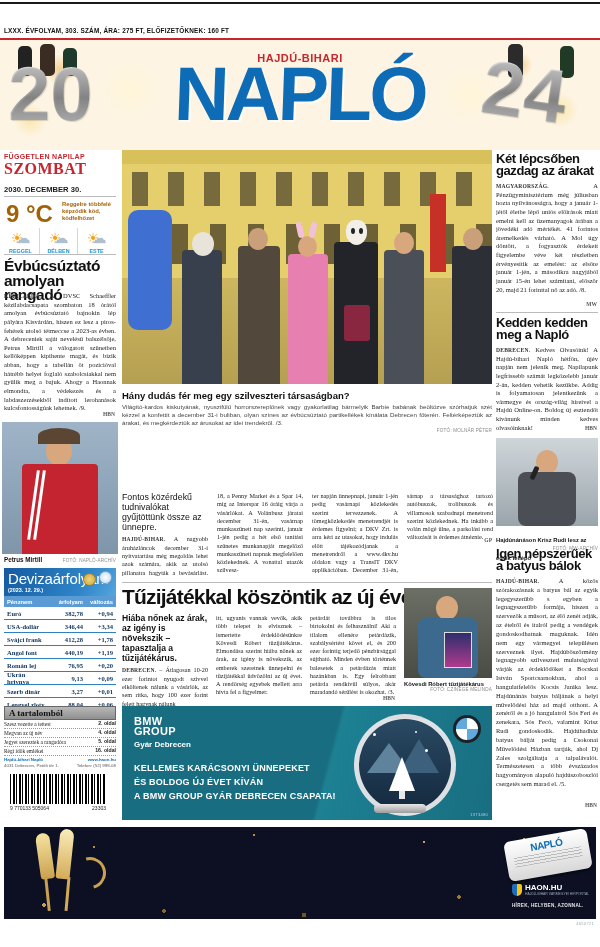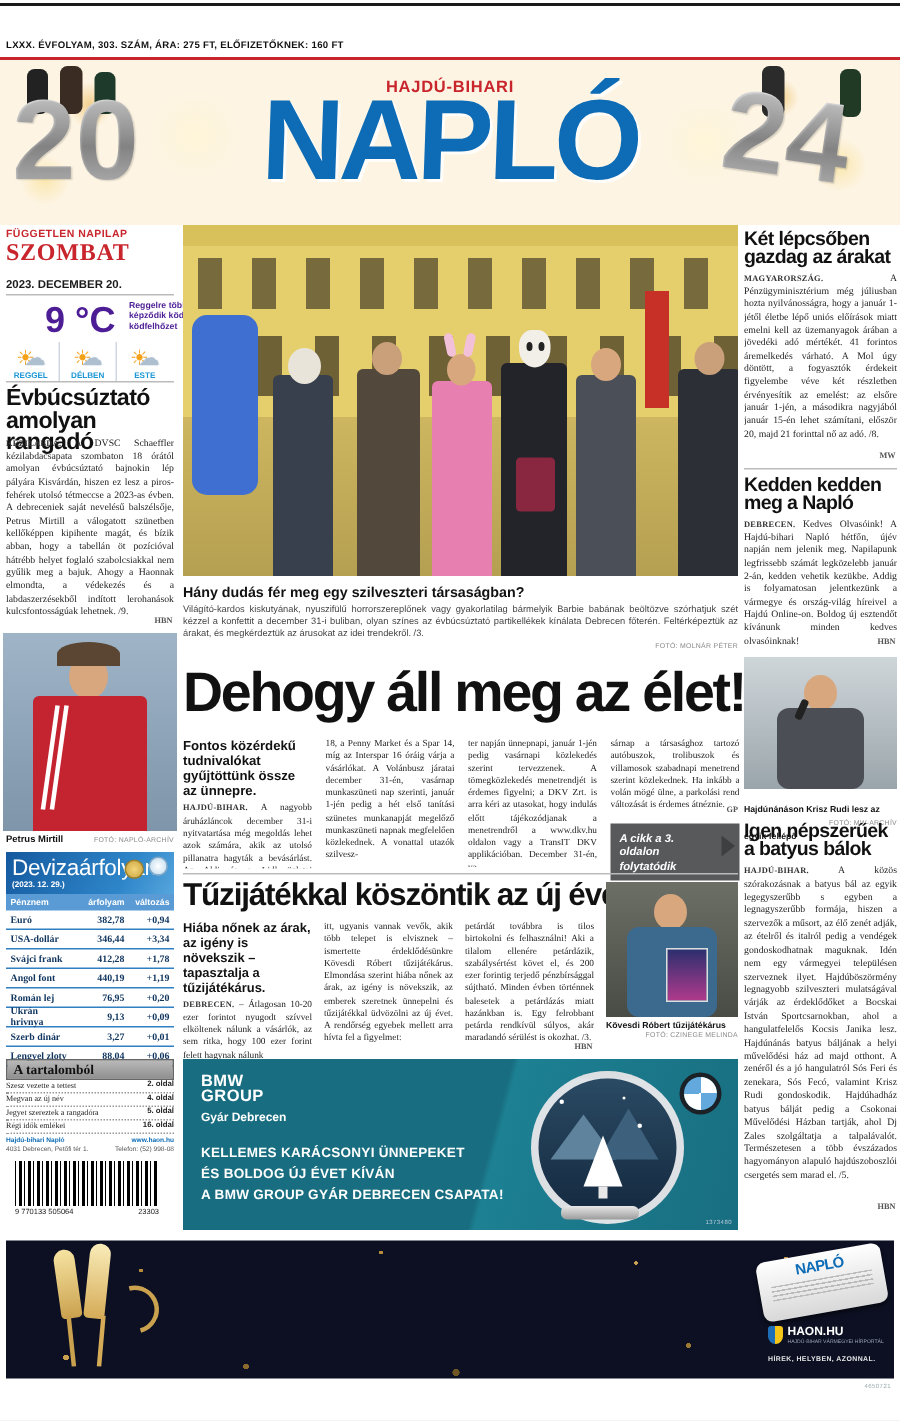--- a/index.html
+++ b/index.html
@@ -3,21 +3,21 @@
 <meta charset="utf-8">
 <style>
   html,body{margin:0;padding:0;background:#e9e9e9;}
   .page{position:relative;width:600px;height:947px;background:#fff;overflow:hidden;
         font-family:"Liberation Sans",sans-serif;color:#1a1a1a;}
   .abs{position:absolute;}
   .serif{font-family:"Liberation Serif",serif;}
   .just{text-align:justify;}
   .red{color:#c8252c;}
   .blue{color:#0d6cb5;}
-  .wblue{color:#4c1d95;margin-left:24px;}
+  .wblue{color:#a16207;}
   .body-txt{font-size:6.5px;line-height:1.33;color:#222;overflow:hidden;}
   .kicker{font-weight:bold;font-size:5.6px;letter-spacing:.2px;color:#333;}
   .sig{position:absolute;right:1px;bottom:0;font-weight:bold;font-size:5.5px;color:#555;}
   .h-art{font-family:"Liberation Sans",sans-serif;font-weight:900;letter-spacing:-.4px;color:#111;line-height:.95;}
   .credit{font-size:4.6px;color:#8a8a8a;letter-spacing:.2px;}
   .capbold{font-weight:bold;font-size:6.3px;color:#111;}
   .rule{background:#1a1a1a;}
   .hr{background:#bbb;height:1px;}
   
   .fxhead{background:linear-gradient(120deg,#15599f,#2e86c9 70%,#57a6dd);color:#fff;}
@@ -93,21 +93,21 @@
     <div class="abs" style="left:560px;top:6px;width:14px;height:32px;background:#203a25;border-radius:5px;"></div>
     <div class="abs balloon" style="left:482px;top:14px;font-size:76px;line-height:1;transform:rotate(8deg);font-family:'Liberation Sans',sans-serif;">24</div>
 
     <div class="abs red" style="left:0;top:12px;width:600px;text-align:center;font-weight:bold;font-size:11px;letter-spacing:.5px;">HAJDÚ-BIHARI</div>
     <div class="abs" style="left:0;top:16px;width:600px;text-align:center;font-weight:900;font-size:76px;line-height:1;
          color:#0d6cb5;letter-spacing:-3px;transform:skewX(-2deg);text-shadow:2px 2px 0 rgba(255,255,255,.8);">NAPLÓ</div>
   </div>
 
   <div class="abs red" style="left:4px;top:153px;font-size:7px;font-weight:bold;letter-spacing:.3px;">FÜGGETLEN NAPILAP</div>
   <div class="abs red serif" style="left:4px;top:160px;font-size:16px;font-weight:bold;letter-spacing:.5px;">SZOMBAT</div>
-  <div class="abs" style="left:4px;top:185px;font-size:7.6px;font-weight:bold;">2023. DECEMBER 20.</div>
+  <div class="abs" style="left:4px;top:185px;font-size:7.6px;font-weight:bold;">2030. DECEMBER 30.</div>
   <div class="abs hr" style="left:4px;top:196px;width:112px;"></div>
 
   <div class="abs wblue" style="left:6px;top:200px;font-size:24px;font-weight:bold;">9 °C</div>
   <div class="abs wblue" style="left:62px;top:201px;width:54px;font-size:5.8px;font-weight:bold;line-height:1.25;">Reggelre többfelé képződik köd, ködfelhőzet</div>
   <div class="abs" style="left:2px;top:228px;width:116px;display:flex;">
     <div class="wcell" style="border-right:1px solid #cfd8e0;">
       <div class="wicon"><span class="sun">☀</span><span class="cloud">☁</span></div>
       <div class="wlab">REGGEL</div>
     </div>
     <div class="wcell" style="border-right:1px solid #cfd8e0;">
@@ -259,36 +259,32 @@
     <div class="figure" style="left:330px;top:96px;width:42px;height:138px;background:#2c3036;"></div>
     <div class="head" style="left:341px;top:78px;width:20px;height:22px;background:#caa07a;"></div>
   </div>
 
   <div class="abs" style="left:122px;top:390px;width:370px;">
     <div style="font-weight:bold;font-size:9.5px;color:#111;">Hány dudás fér meg egy szilveszteri társaságban?</div>
     <div class="just" style="font-size:6.2px;color:#444;line-height:1.3;margin-top:2px;">Világító-kardos kiskutyának, nyuszifülű horrorszereplőnek vagy gyakorlatilag bármelyik Barbie babának beöltözve szórhatjuk szét kézzel a konfettit a december 31-i buliban, olyan színes az évbúcsúztató partikellékek kínálata Debrecen főterén. Feltérképeztük az árakat, és megkérdeztük az árusokat az idei trendekről. /3.</div>
     <div class="credit" style="position:absolute;right:0;bottom:-6px;">FOTÓ: MOLNÁR PÉTER</div>
   </div>
 
-  <div class="abs h-art" style="left:122px;top:444px;width:372px;font-size:37px;letter-spacing:-1.5px;white-space:nowrap;">Dehogy áll meg az élet!</div>
 
   <div class="abs" style="left:122px;top:492px;width:86px;height:86px;">
-    <div style="font-weight:bold;font-size:8.8px;line-height:1.15;color:#111;">Fontos közérdekű tudnivalókat gyűjtöttünk össze az ünnepre.</div>
+    <div style="font-weight:normal;font-size:8.8px;line-height:1.15;color:#111;">Fontos közérdekű tudnivalókat gyűjtöttünk össze az ünnepre.</div>
     <div class="serif just body-txt" style="font-size:6.2px;margin-top:3px;height:44px;">
       <b class="kicker">HAJDÚ-BIHAR.</b> <span>A nagyobb áruházláncok december 31-i nyitvatartása még megoldás lehet azok számára, akik az utolsó pillanatra hagyták a bevásárlást. Az Aldi és a Lidl üzletei jellemzően 16 óráig, a Tesco</span>
     </div>
   </div>
   <div class="abs serif just body-txt" style="left:217px;top:492px;width:86px;height:86px;font-size:6.2px;">18, a Penny Market és a Spar 14, míg az Interspar 16 óráig várja a vásárlókat. A Volánbusz járatai december 31-én, vasárnap munkaszüneti nap szerinti, január 1-jén pedig a hét első tanítási szünetes munkanapját megelőző munkaszüneti napnak megfelelően közlekednek. A vonattal utazók szilvesz-</div>
   <div class="abs serif just body-txt" style="left:312px;top:492px;width:86px;height:86px;font-size:6.2px;">ter napján ünnepnapi, január 1-jén pedig vasárnapi közlekedés szerint tervezzenek. A tömegközlekedés menetrendjét is érdemes figyelni; a DKV Zrt. is arra kéri az utasokat, hogy indulás előtt tájékozódjanak a menetrendről a www.dkv.hu oldalon vagy a TransIT DKV applikációban. December 31-én, va-</div>
   <div class="abs serif just body-txt" style="left:407px;top:492px;width:86px;height:52px;font-size:6.2px;">
     <span>sárnap a társasághoz tartozó autóbuszok, trolibuszok és villamosok szabadnapi menetrend szerint közlekednek. Ha inkább a volán mögé ülne, a parkolási rend változását is érdemes átnéznie.</span>
     <b class="sig">GP</b>
-  </div>
-  <div class="abs contbox" style="left:407px;top:549px;width:64px;">
-    <span>A cikk a 3. oldalon folytatódik</span>
   </div>
 
   <div class="abs hr" style="left:122px;top:582px;width:370px;"></div>
 
   <div class="abs h-art" style="left:122px;top:587px;width:372px;font-size:21px;letter-spacing:-.8px;white-space:nowrap;">Tűzijátékkal köszöntik az új évet</div>
   <div class="abs" style="left:122px;top:614px;width:86px;height:88px;">
     <div style="font-weight:bold;font-size:8.6px;line-height:1.15;color:#111;">Hiába nőnek az árak, az igény is növekszik – tapasztalja a tűzijátékárus.</div>
     <div class="serif just body-txt" style="font-size:6.2px;margin-top:3px;height:42px;">
       <b class="kicker">DEBRECEN.</b> <span>– Átlagosan 10-20 ezer forintot nyugodt szívvel elköltenek nálunk a vásárlók, az sem ritka, hogy 100 ezer forint felett hagynak nálunk</span>
     </div>

